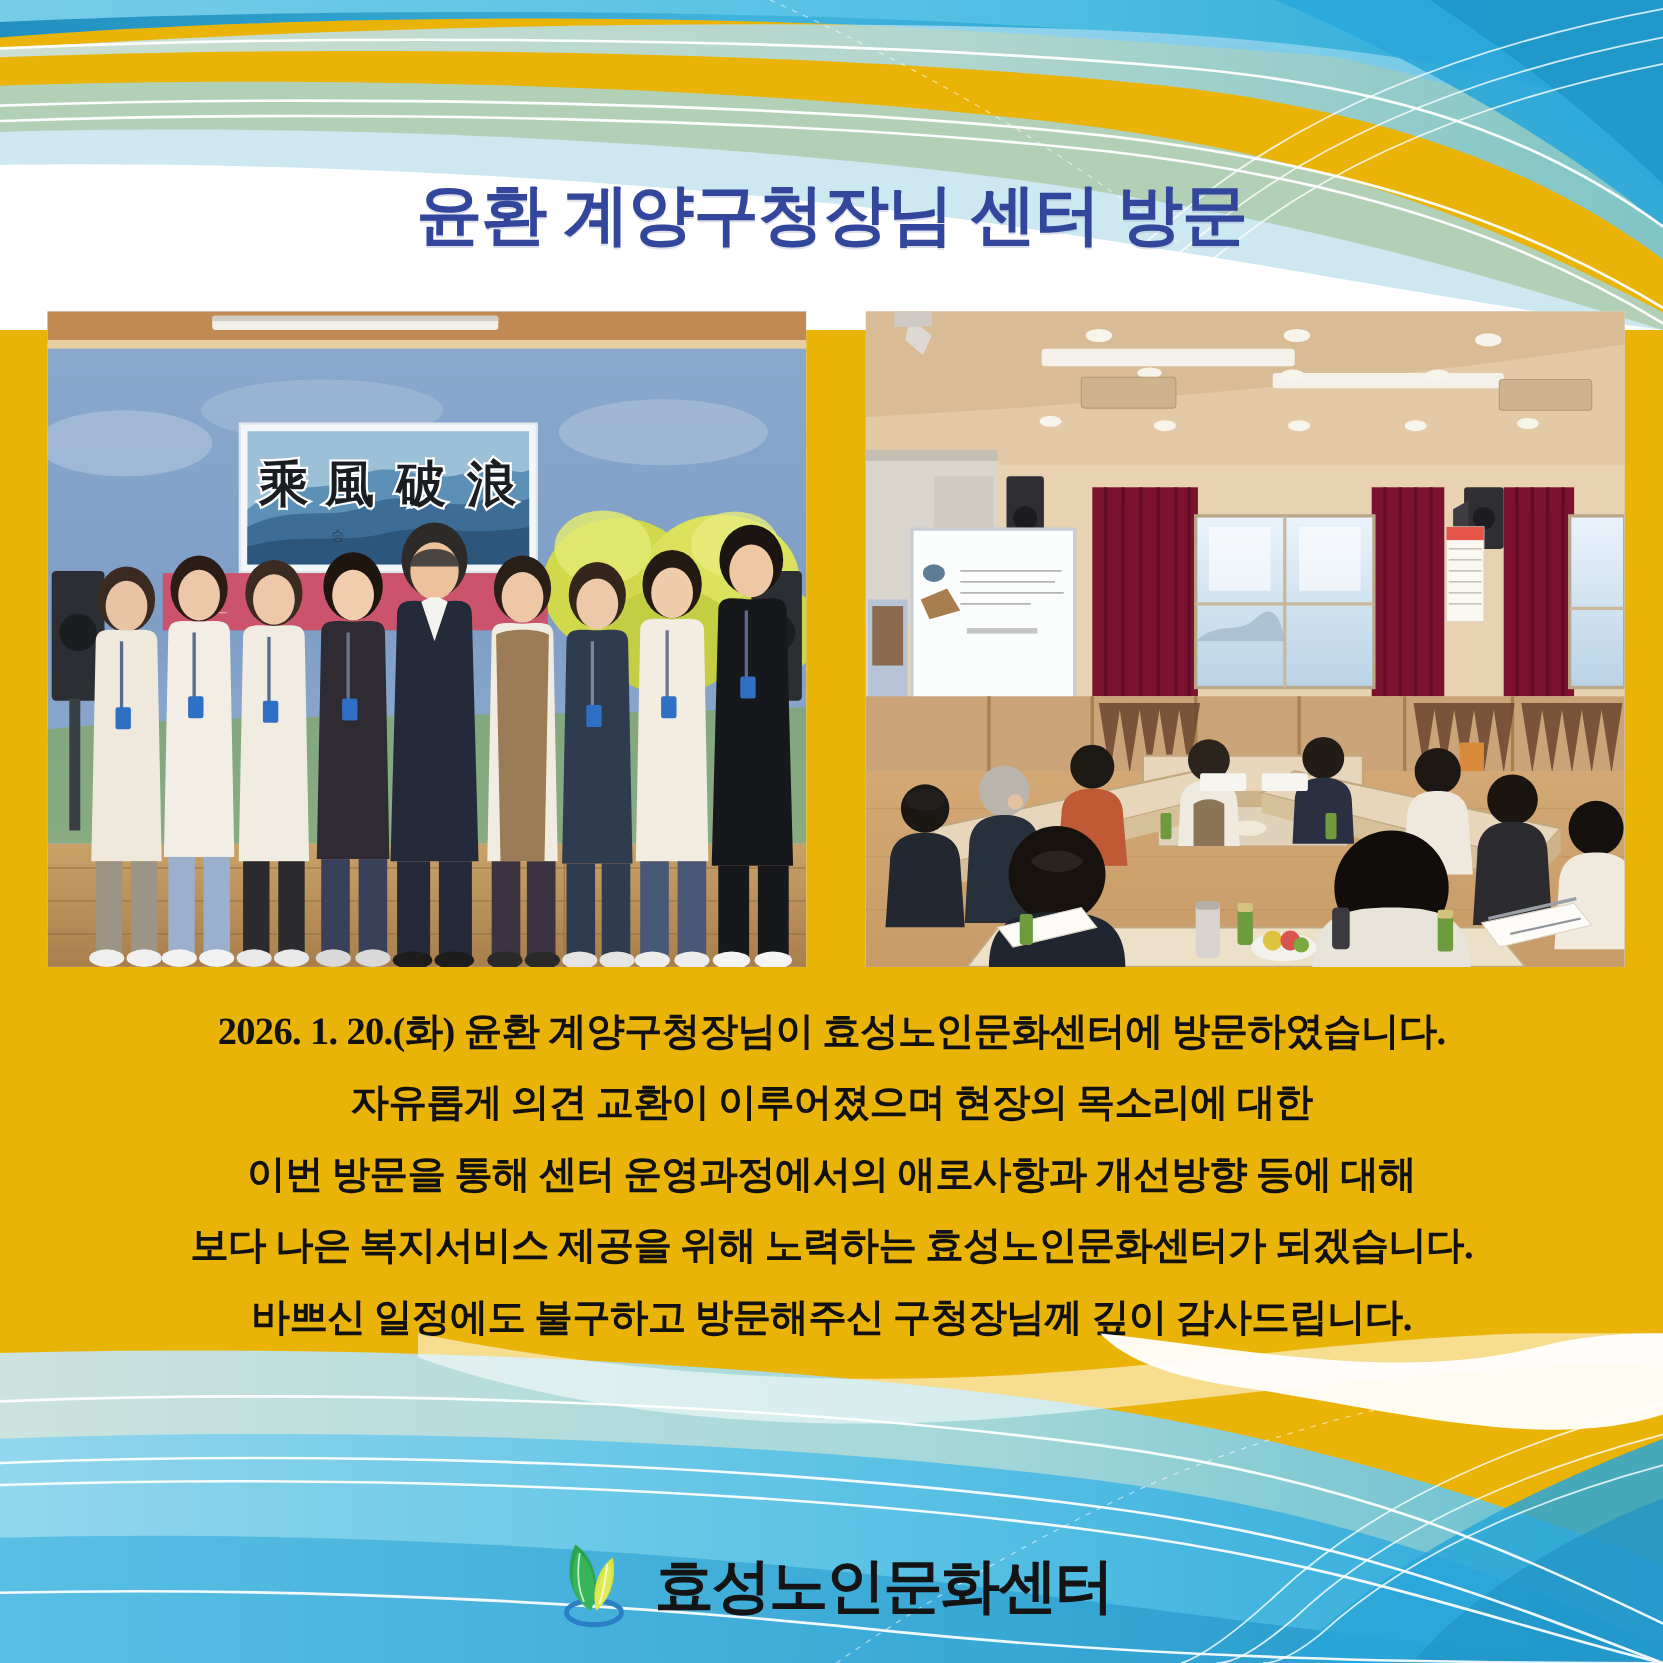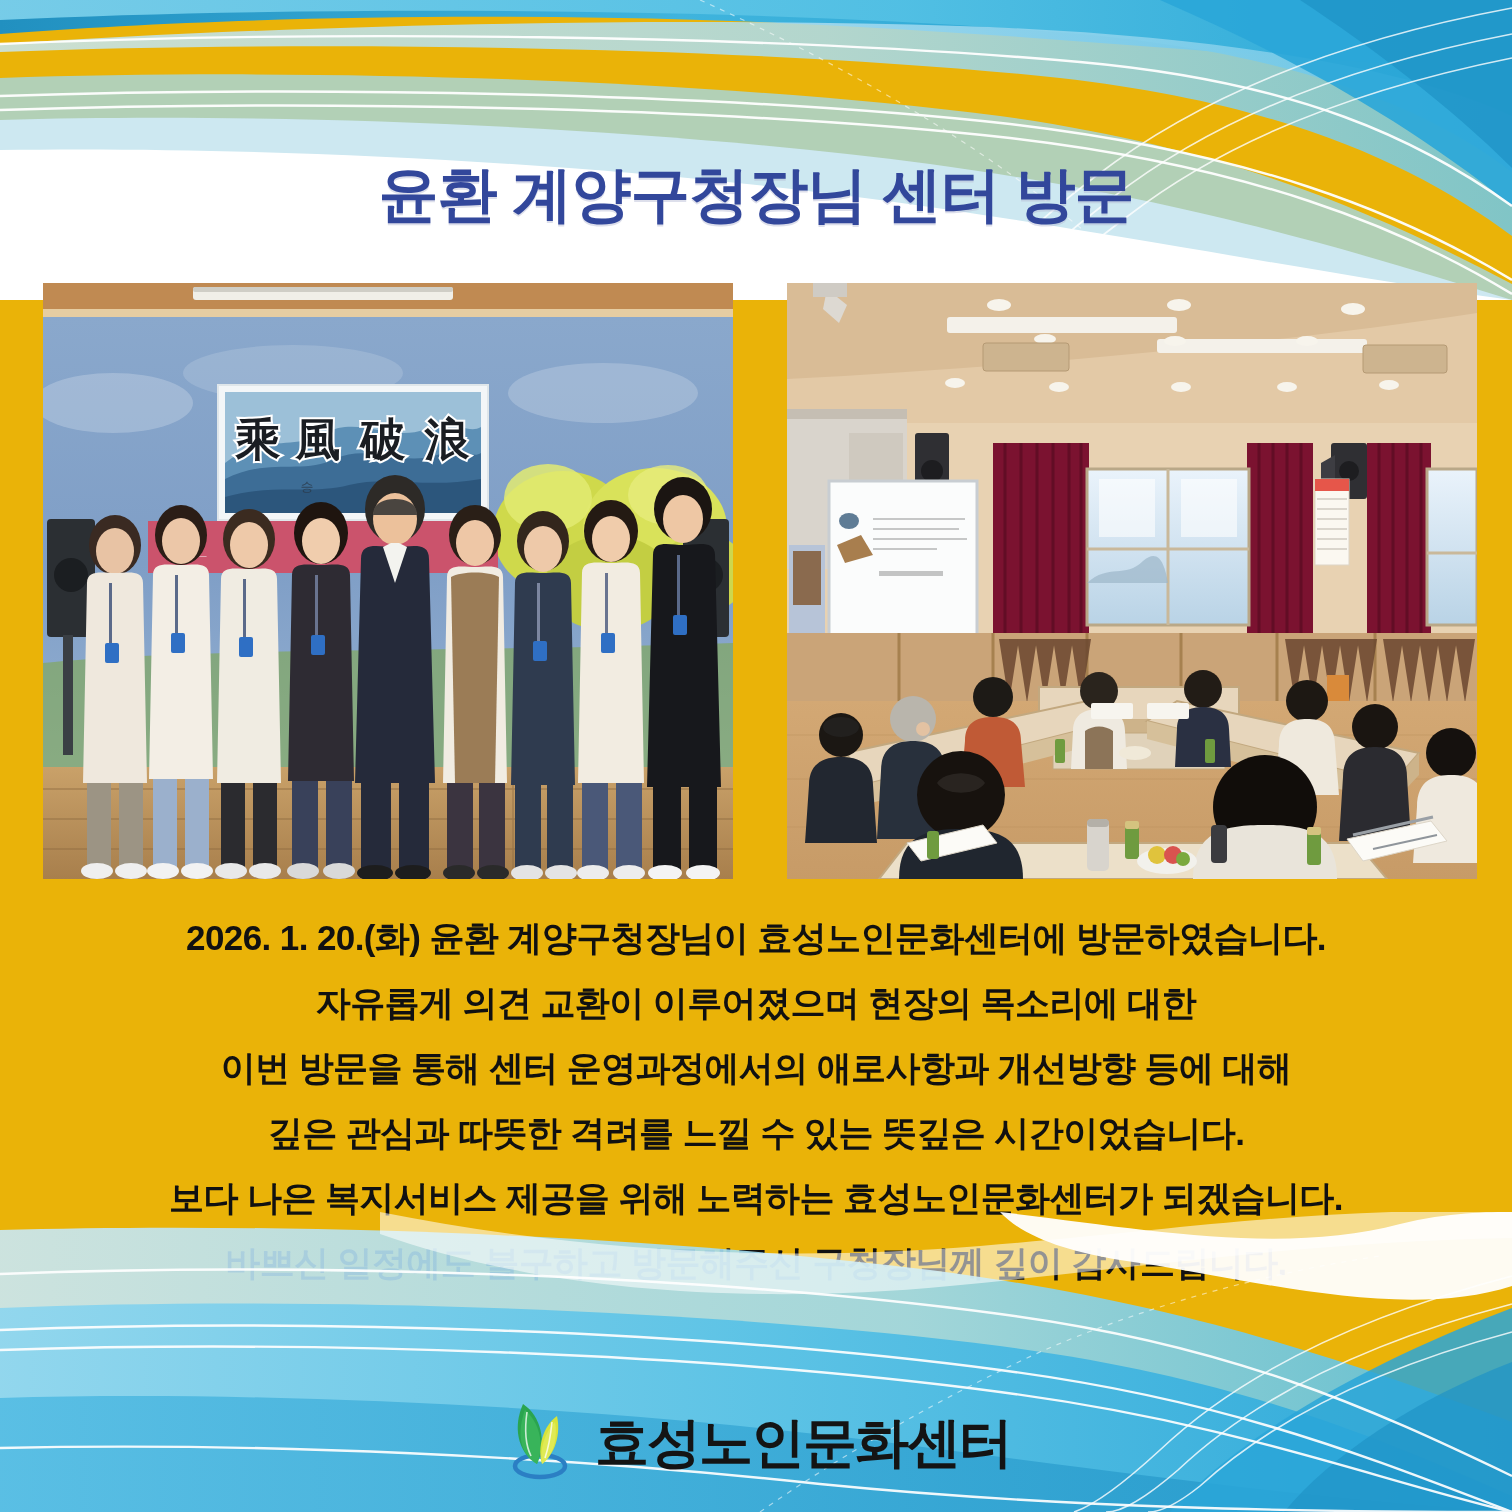--- a/index.html
+++ b/index.html
@@ -62,21 +62,21 @@
   .body-text{
     position:absolute;
     top:905px;left:0;width:1512px;
     text-align:center;
     color:#111111;
     font-size:35px;
     font-weight:bold;
     line-height:65px;
     letter-spacing:-.6px;
   }
-  .body-text .ln{display:block;white-space:nowrap;}
+  .body-text .ln{display:block;white-space:nowrap;font-family:Liberation Serif, serif;}
 
   
   .footer-logo{
     position:absolute;
     left:0;width:1512px;
     top:1398px;
     display:flex;
     align-items:center;
     justify-content:center;
     gap:16px;
@@ -602,21 +602,20 @@
           <rect x="360" y="420" width="42" height="16" rx="2" fill="#f7f5ef"></rect>
         </g>
       </svg>
     </div>
   </div>
 
   <div class="body-text">
     <span class="ln">2026. 1. 20.(화) 윤환 계양구청장님이 효성노인문화센터에 방문하였습니다.</span>
     <span class="ln">자유롭게 의견 교환이 이루어졌으며 현장의 목소리에 대한</span>
     <span class="ln">이번 방문을 통해 센터 운영과정에서의 애로사항과 개선방향 등에 대해</span>
-    <span class="ln">깊은 관심과 따뜻한 격려를 느낄 수 있는 뜻깊은 시간이었습니다.</span>
     <span class="ln">보다 나은 복지서비스 제공을 위해 노력하는 효성노인문화센터가 되겠습니다.</span>
     <span class="ln">바쁘신 일정에도 불구하고 방문해주신 구청장님께 깊이 감사드립니다.</span>
   </div>
 
   <div class="deco deco-bottom">
     <svg viewBox="0 0 1512 300" preserveAspectRatio="none" xmlns="http://www.w3.org/2000/svg">
       <defs>
         <linearGradient id="bg1" x1="0" y1="0" x2="1" y2="0">
           <stop offset="0" stop-color="#8fd6ee"></stop>
             <stop offset=".5" stop-color="#59c2e6"></stop>

